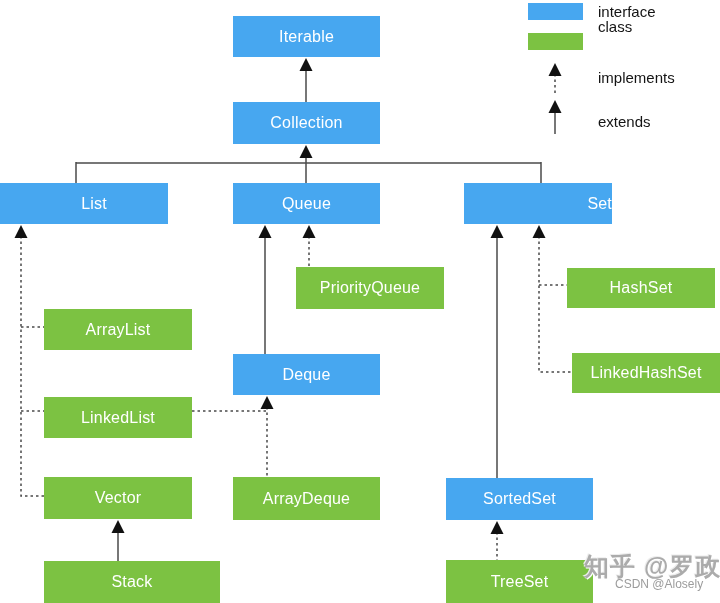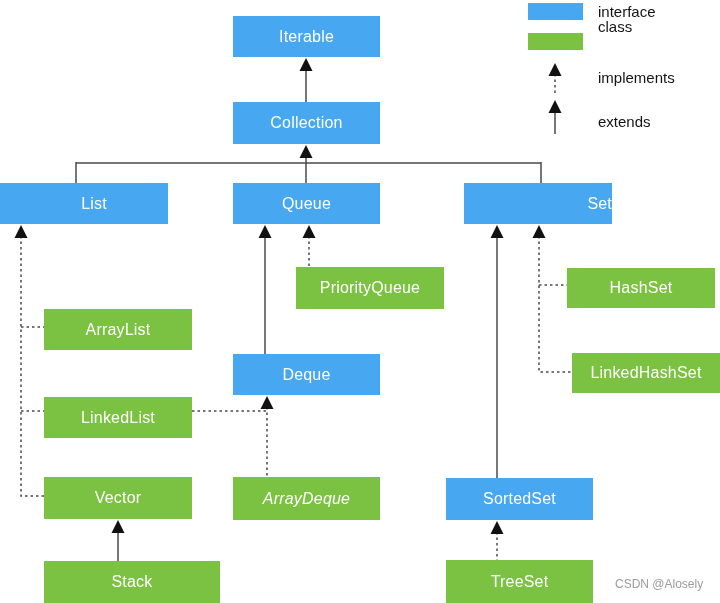--- a/index.html
+++ b/index.html
@@ -98,21 +98,21 @@
       </div>
       <div class="node class" style="left: 572px; top: 353px; width: 148px; height: 40px;">
         <span>LinkedHashSet</span>
       </div>
       <div class="node class" style="left: 44px; top: 397px; width: 148px; height: 41px;">
         <span>LinkedList</span>
       </div>
       <div class="node class" style="left: 44px; top: 477px; width: 148px; height: 42px;">
         <span>Vector</span>
       </div>
-      <div class="node class" style="left: 233px; top: 477px; width: 147px; height: 43px; font-style: italic;">
+      <div class="node class" style="left: 233px; top: 477px; width: 147px; height: 43px;">
         <span>ArrayDeque</span>
       </div>
       <div class="node interface" style="left: 446px; top: 478px; width: 147px; height: 42px;">
         <span>SortedSet</span>
       </div>
       <div class="node class" style="left: 44px; top: 561px; width: 176px; height: 42px;">
         <span>Stack</span>
       </div>
       <div class="node class" style="left: 446px; top: 560px; width: 147px; height: 43px;">
         <span>TreeSet</span>
@@ -124,15 +124,16 @@
     <div class="legend-label" style="top:3px;">interface</div>
 
     <div class="legend-swatch" style="left:528px;top:33px;background:#7CC242;"></div>
     <div class="legend-label" style="top:18px;">class</div>
 
     <div class="legend-label" style="top:69px;">implements</div>
 
     <div class="legend-label" style="top:113px;">extends</div>
   </div>
 
+  <div id="watermark-zhihu">知乎 @罗政</div>
   <div id="watermark-csdn">CSDN @Alosely</div>
 
 </div>
 
 </body></html>

